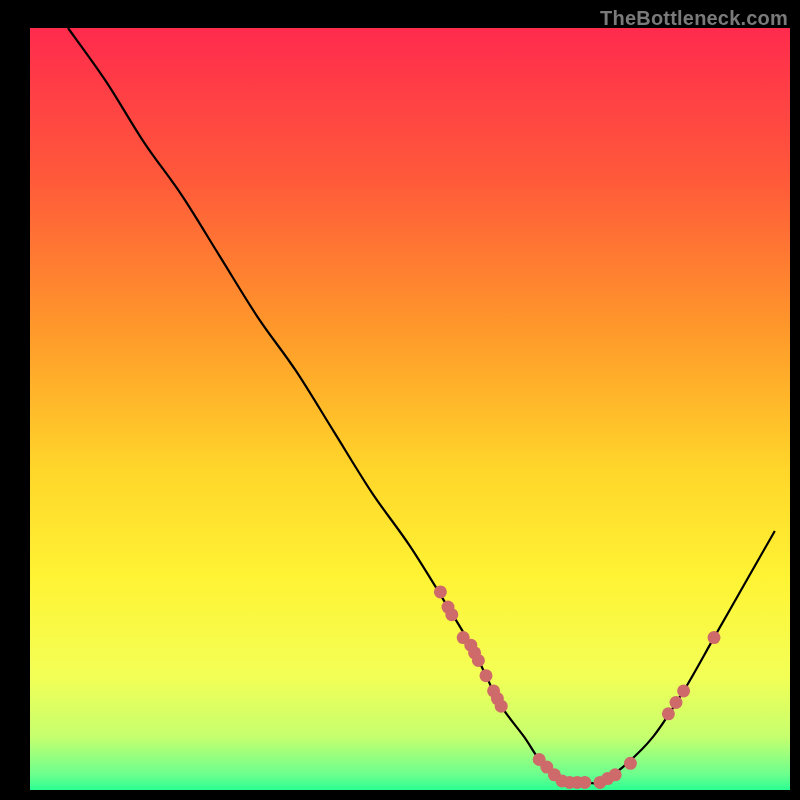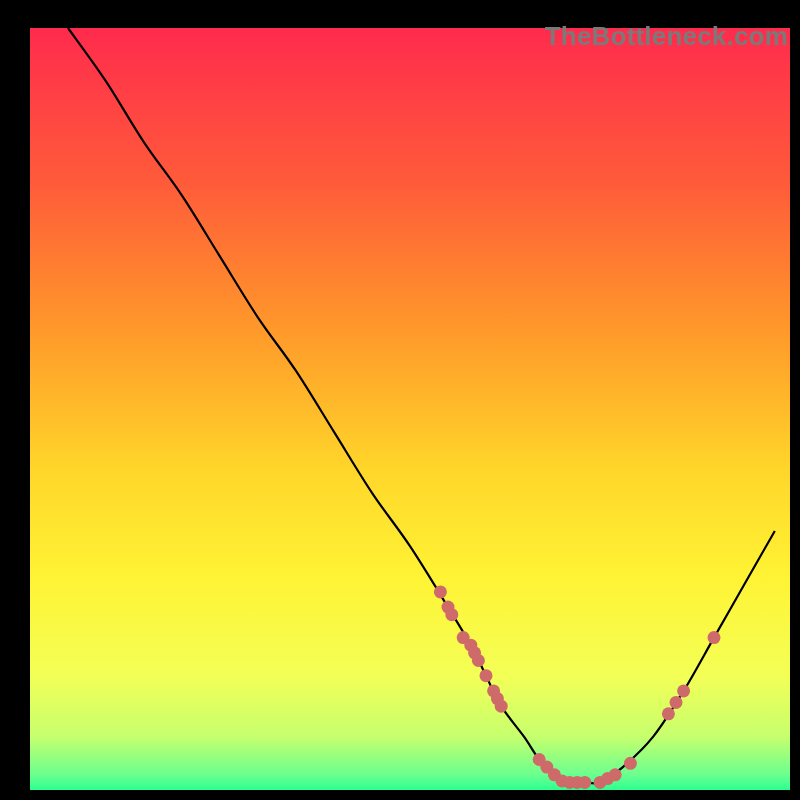--- a/index.html
+++ b/index.html
@@ -10,24 +10,24 @@
     background: #000000;
     overflow: hidden;
   }
   .chart-wrap {
     position: relative;
     width: 800px;
     height: 800px;
   }
   .watermark {
     position: absolute;
-    top: 21px;
+    top: 7px;
     right: 12px;
     font-family: Arial, Helvetica, sans-serif;
-    font-size: 26px;
+    font-size: 20px;
     font-weight: 600;
     color: #7a7a7a;
     letter-spacing: 0.2px;
     user-select: none;
     text-align: right;
   }
   svg.plot {
     position: absolute;
     left: 0;
     top: 0;

